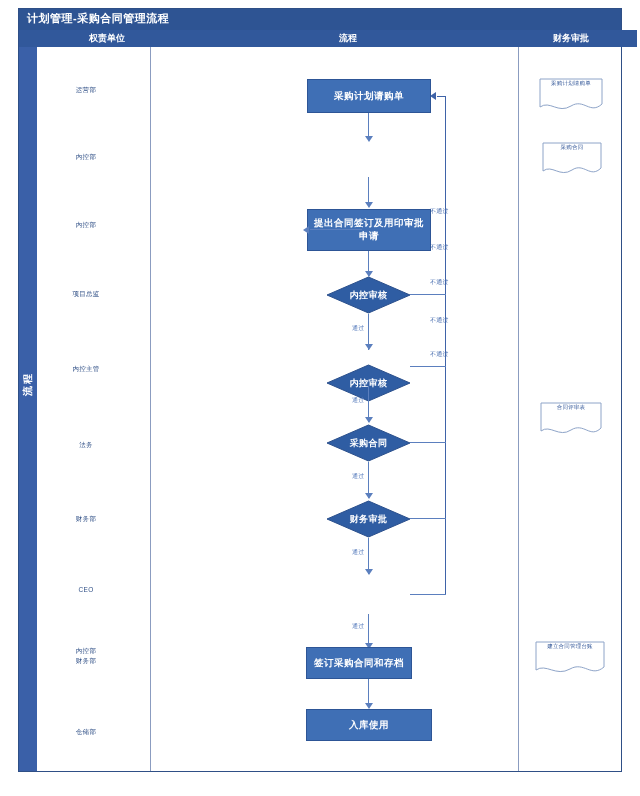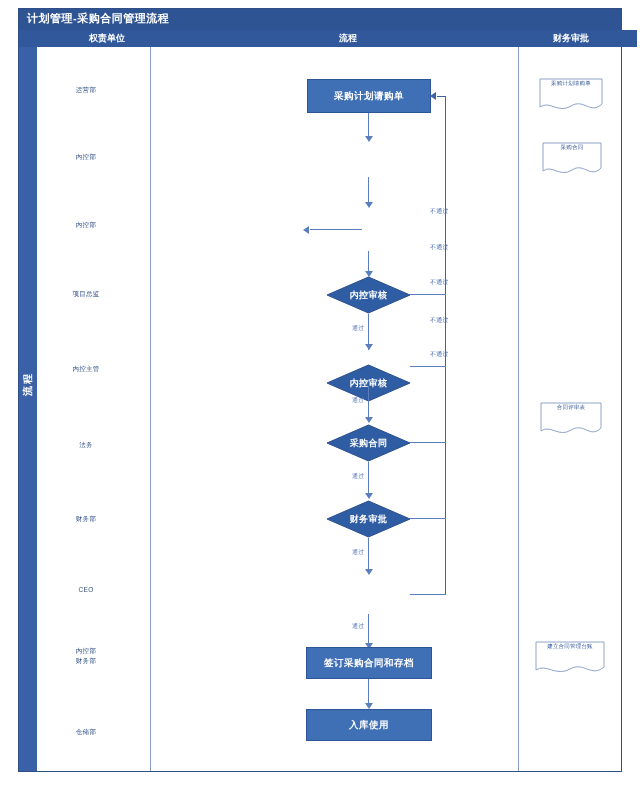--- a/index.html
+++ b/index.html
@@ -112,20 +112,21 @@
 
   <div class="pbox" style="left:307px;top:79px;width:124px;height:34px;">采购计划请购单</div>
 
   <div class="ln lnv" style="left:368px;top:113px;height:27px;"></div>
   <div class="arrow-d" style="left:365px;top:136px;"></div>
 
 
   <div class="ln lnv" style="left:368px;top:177px;height:29px;"></div>
   <div class="arrow-d" style="left:365px;top:202px;"></div>
 
+  <div class="pbox" style="left:307px;top:209px;width:124px;height:42px;padding:0 6px;">提出合同签订及用印审批申请</div>
 
 
   <div class="ln lnh" style="left:310px;top:229px;width:52px;"></div>
   <div class="arrow-l" style="left:303px;top:226px;"></div>
 
   <div class="ln lnv" style="left:368px;top:251px;height:25px;"></div>
   <div class="arrow-d" style="left:365px;top:271px;"></div>
 
   <div class="dwrap" style="left:326px;top:276px;width:85px;height:38px;">
     <svg width="85" height="38" viewBox="0 0 85 38">
@@ -171,21 +172,21 @@
   <div class="ln lnh" style="left:410px;top:518px;width:36px;"></div>
   <div class="ln lnv" style="left:368px;top:538px;height:36px;"></div>
   <div class="arrow-d" style="left:365px;top:569px;"></div>
   <div class="elab elab-pass" style="left:352px;top:548px;">通过</div>
 
   <div class="ln lnh" style="left:410px;top:594px;width:36px;"></div>
   <div class="ln lnv" style="left:368px;top:614px;height:35px;"></div>
   <div class="arrow-d" style="left:365px;top:643px;"></div>
   <div class="elab elab-pass" style="left:352px;top:622px;">通过</div>
 
-  <div class="pbox" style="left:306px;top:647px;width:126px;height:32px;">签订采购合同和存档</div>
+  <div class="pbox" style="left:306px;top:647px;width:106px;height:32px;">签订采购合同和存档</div>
   <div class="ln lnv" style="left:368px;top:679px;height:28px;"></div>
   <div class="arrow-d" style="left:365px;top:703px;"></div>
 
   <div class="pbox" style="left:306px;top:709px;width:126px;height:32px;">入库使用</div>
 
   <div class="docw" style="left:538px;top:76px;width:66px;height:38px;">
     <svg width="66" height="38" viewBox="0 0 66 38">
       <path d="M2,3 L64,3 L64,28 C52,39 46,22 33,30 C20,38 12,24 2,31 Z" fill="#ffffff" stroke="#8ea4c8" stroke-width="1"></path>
     </svg>
     <div class="dt">采购计划请购单</div>

